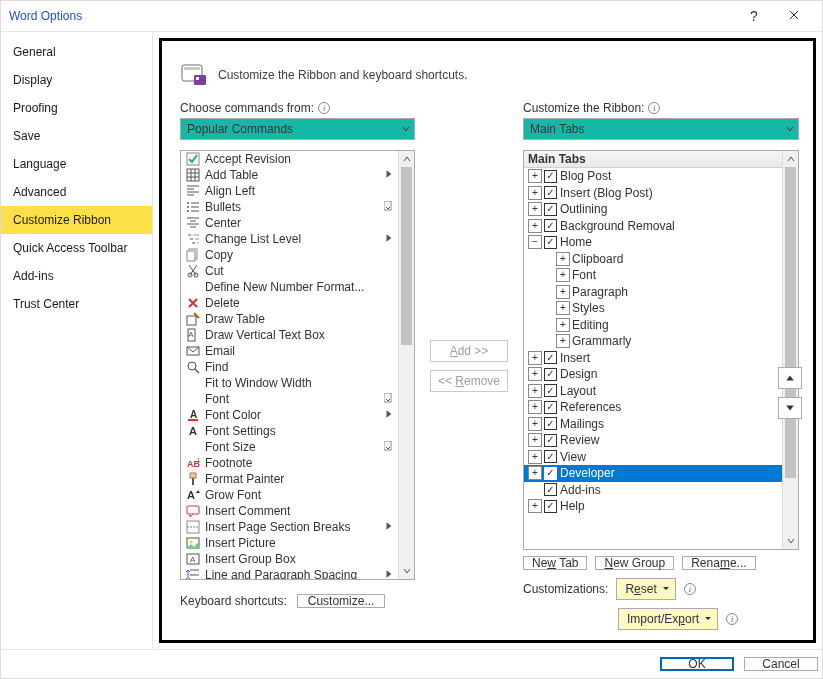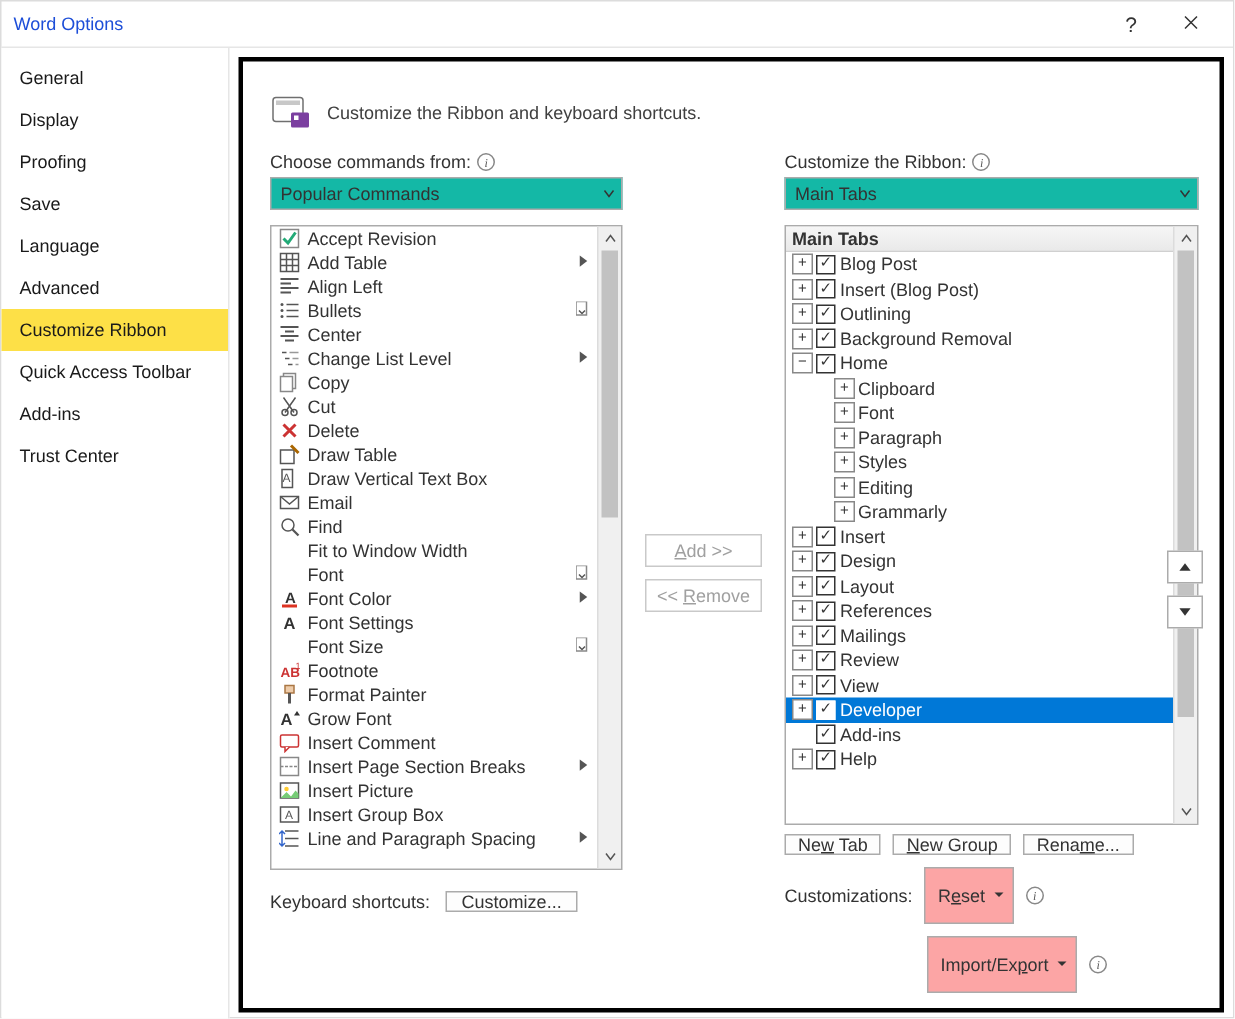--- a/index.html
+++ b/index.html
@@ -58,21 +58,21 @@
   .btn { height:14px; border:1px solid #ababab; background:#fdfdfd; font-size:12px; display:flex; align-items:center; justify-content:center; padding:0 10px; cursor:default; }
   .btn.small { padding:0 8px; }
   .kb-row { display:flex; align-items:center; gap:10px; margin-top:14px; }
   .cust-row { display:flex; align-items:center; gap:8px; margin-top:8px; }
   .footer { height:42px; border-top:1px solid #e6e6e6; display:flex; align-items:center; justify-content:flex-end; gap:10px; padding:0 4px; }
   .footer .btn { width:74px; }
   .footer .btn.primary { border:1px solid #0067c0; box-shadow: inset 0 0 0 1px #0067c0; }
   .updn { position:absolute; right:20px; top:366px; display:flex; flex-direction:column; gap:8px; }
   .updn .sq { width:24px; height:22px; border:1px solid #ababab; background:#fff; display:flex; align-items:center; justify-content:center; }
   .u { text-decoration: underline; }
-  .combo-btn { height:38px; border:1px solid #ababab; background:#fca5a5; display:flex; align-items:center; padding:0 18px 0 8px; position:relative; font-size:12px; }
+  .combo-btn { height:22px; border:1px solid #ababab; background:#fef9c3; display:flex; align-items:center; padding:0 18px 0 8px; position:relative; font-size:12px; }
   .combo-btn .caret { position:absolute; right:5px; top:50%; transform:translateY(-50%); }
 </style>
 </head>
 <body>
 
 <div class="window">
   <div class="titlebar">
     <div class="title">Word Options</div>
     <div class="title-btn">
       <span style="font-size:14px;">?</span>
@@ -206,20 +206,26 @@
                     <svg viewBox="0 0 14 14">
                       <circle cx="4" cy="11" r="2" fill="none" stroke="#555"></circle>
                       <circle cx="10" cy="11" r="2" fill="none" stroke="#555"></circle>
                       <path d="M4 11 L11 1 M10 11 L3 1" stroke="#555"></path>
                     </svg>
                   </span>
                   <span>Cut</span>
                 </div>
                 <div class="cmd-row">
                   <span class="cmd-icon">
+                    <svg viewBox="0 0 14 14"></svg>
+                  </span>
+                  <span>Define New Number Format...</span>
+                </div>
+                <div class="cmd-row">
+                  <span class="cmd-icon">
                     <svg viewBox="0 0 14 14">
                       <path d="M3 3 L11 11 M11 3 L3 11" stroke="#c33" stroke-width="2"></path>
                     </svg>
                   </span>
                   <span>Delete</span>
                 </div>
                 <div class="cmd-row">
                   <span class="cmd-icon">
                     <svg viewBox="0 0 14 14">
                       <rect x="1" y="4" width="9" height="9" fill="#fff" stroke="#555"></rect>

